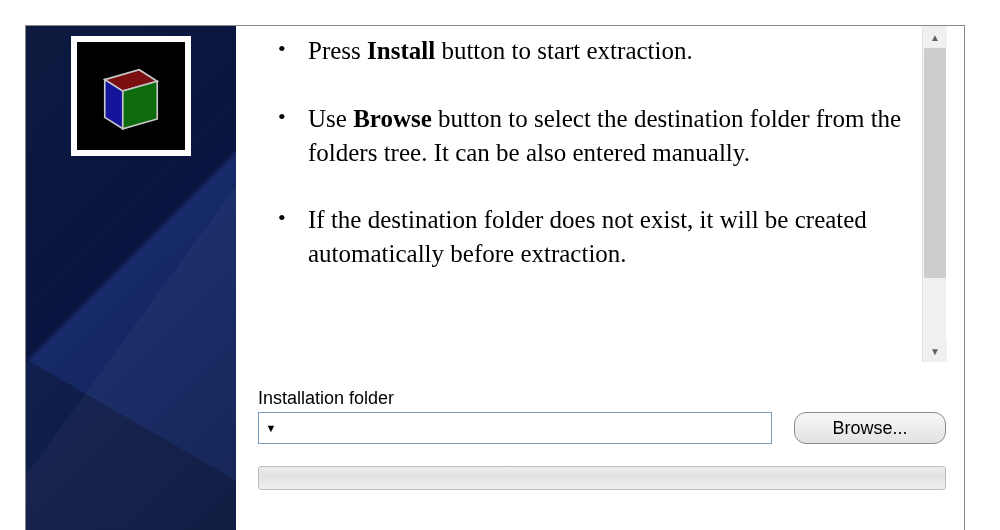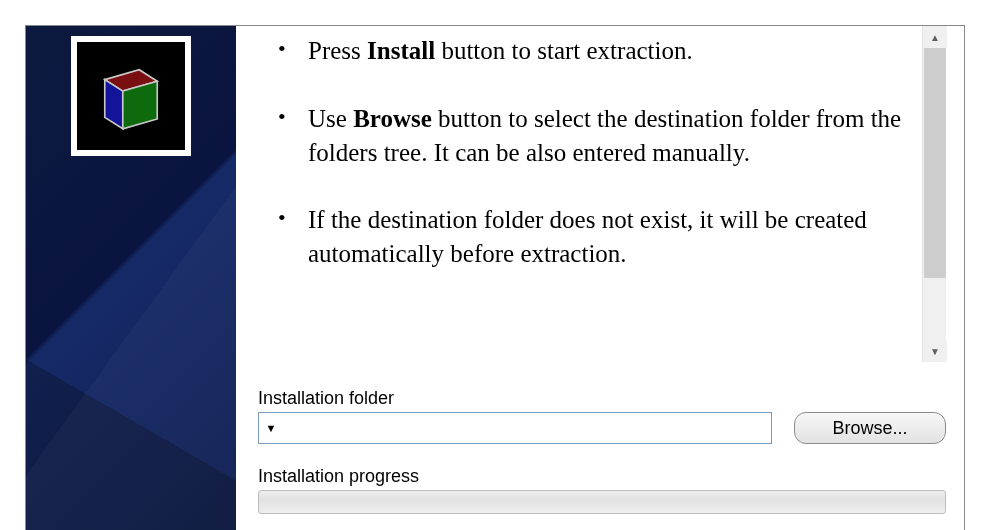--- a/index.html
+++ b/index.html
@@ -229,20 +229,19 @@
         <div class="field-label">Installation folder</div>
         <div class="dest-row">
           <div class="combo">
             <div class="combo-arrow">▼</div>
           </div>
           <button class="btn">Browse...</button>
         </div>
       </div>
 
       <div class="progress-wrap">
-        <div class="field-label">Installation progress</div>
         <div class="progress-bar"></div>
       </div>
 
     </div>
 
   </div>
 </div>
 
 </body></html>

